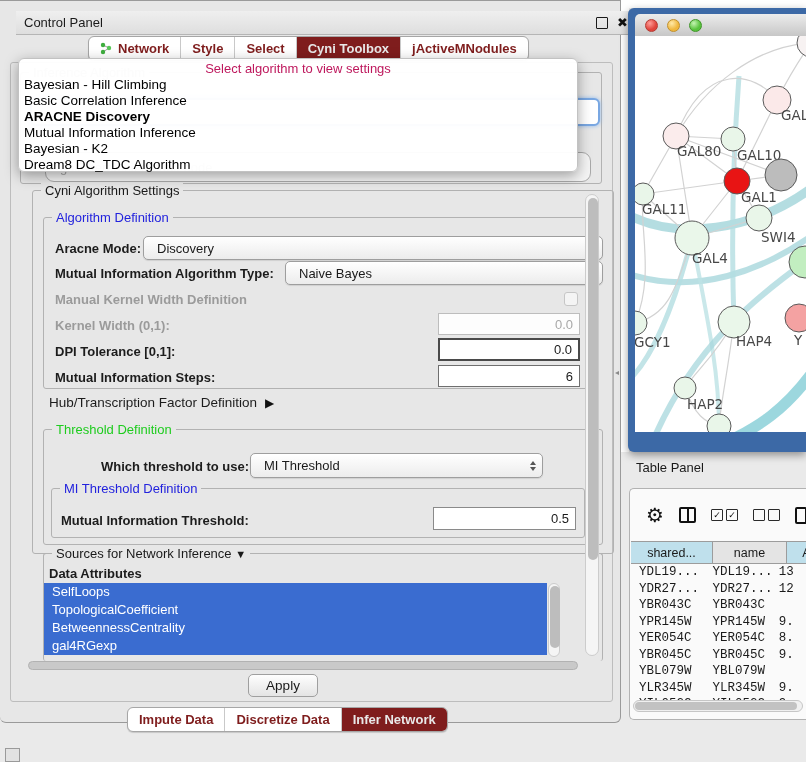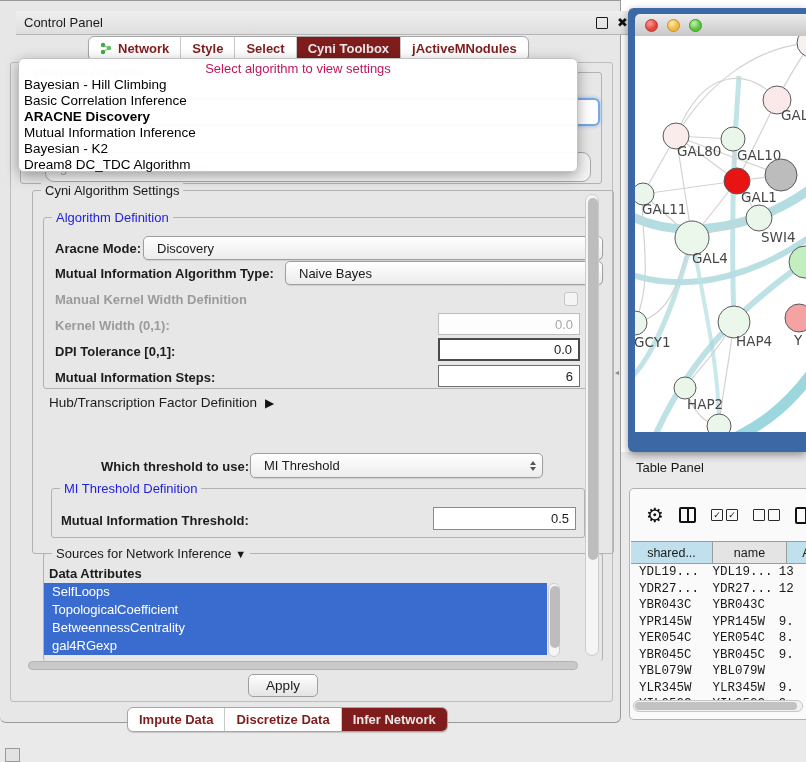--- a/index.html
+++ b/index.html
@@ -197,20 +197,23 @@
     </div>
     <span class="lbl" style="left:22px;top:179px;">Mutual Information Steps:</span>
     <div class="field" style="left:405px;top:174px;width:142px;height:22px;border:1px solid #6f6f6f;">
       <span>6</span>
     </div>
 
     <span class="lbl" style="left:16px;top:204px;font-weight:normal;font-size:13.5px;">
       <span>Hub/Transcription Factor Definition</span><span class="hub-arrow">▶</span>
     </span>
 
+    <div class="groupbox" style="left:10px;top:238px;width:560px;height:116px;">
+      <span class="gb-title green-title">Threshold Definition</span>
+    </div>
     <span class="lbl" style="left:68px;top:268px;">Which threshold to use:</span>
     <div class="combo" style="left:217px;top:262px;width:293px;height:25px;">
       <span>MI Threshold</span>
       <span class="spin">
           <span class="tri-up"></span>
           <span class="tri-dn"></span>
         </span>
     </div>
     <div class="groupbox" style="left:18px;top:297px;width:534px;height:50px;">
       <span class="gb-title blue-title">MI Threshold Definition</span>

